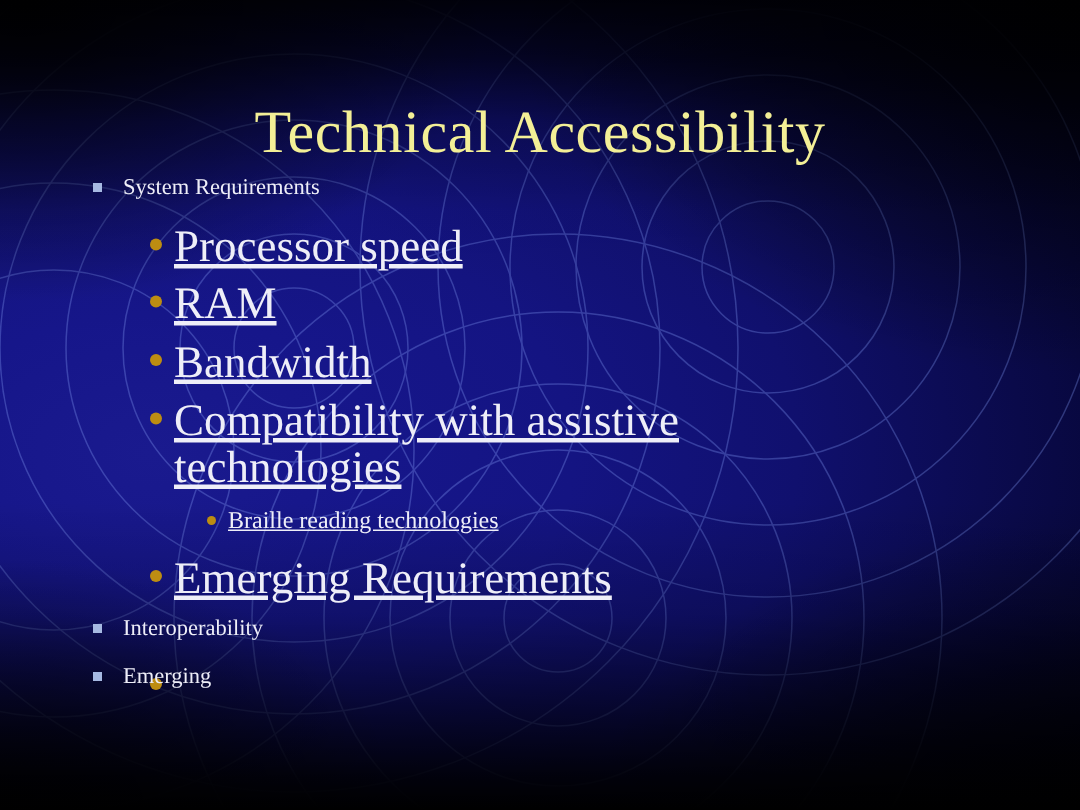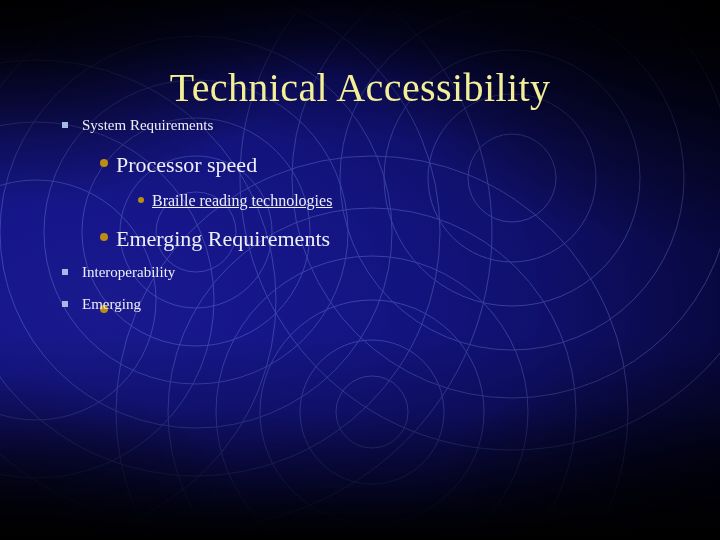--- a/index.html
+++ b/index.html
@@ -115,23 +115,24 @@
   .lvl1 .bullet-mark {
     left: 62px;
     top: 6px;
     width: 6px;
     height: 6px;
     background: #a6b9e2;
   }
 
   
   .lvl2 {
-    font-size: 22px;
+    font-size: 30px;
     line-height: 31px;
     padding-left: 116px;
+    text-decoration: underline;
   }
   .lvl2 .bullet-mark {
     left: 100px;
     top: 10px;
     width: 8px;
     height: 8px;
     border-radius: 50%;
     background: #bd8d12;
   }
 
@@ -210,22 +211,34 @@
       <div class="bullet-row lvl1">
         <span class="bullet-mark"></span>
         <span class="bullet-text">System Requirements</span>
       </div>
 
       <div class="bullet-row lvl2 sp-a">
         <span class="bullet-mark"></span>
         <span class="bullet-text">Processor speed</span>
       </div>
 
-
-
+      <div class="bullet-row lvl2 sp-b">
+        <span class="bullet-mark"></span>
+        <span class="bullet-text">RAM</span>
+      </div>
+
+      <div class="bullet-row lvl2 sp-c">
+        <span class="bullet-mark"></span>
+        <span class="bullet-text">Bandwidth</span>
+      </div>
+
+      <div class="bullet-row lvl2 sp-c">
+        <span class="bullet-mark"></span>
+        <span class="bullet-text">Compatibility with assistive technologies</span>
+      </div>
 
       <div class="bullet-row lvl3 sp-e">
         <span class="bullet-mark"></span>
         <span class="bullet-text">Braille reading technologies</span>
       </div>
 
       <div class="bullet-row lvl2 sp-f">
         <span class="bullet-mark"></span>
         <span class="bullet-text">Emerging Requirements</span>
       </div>

